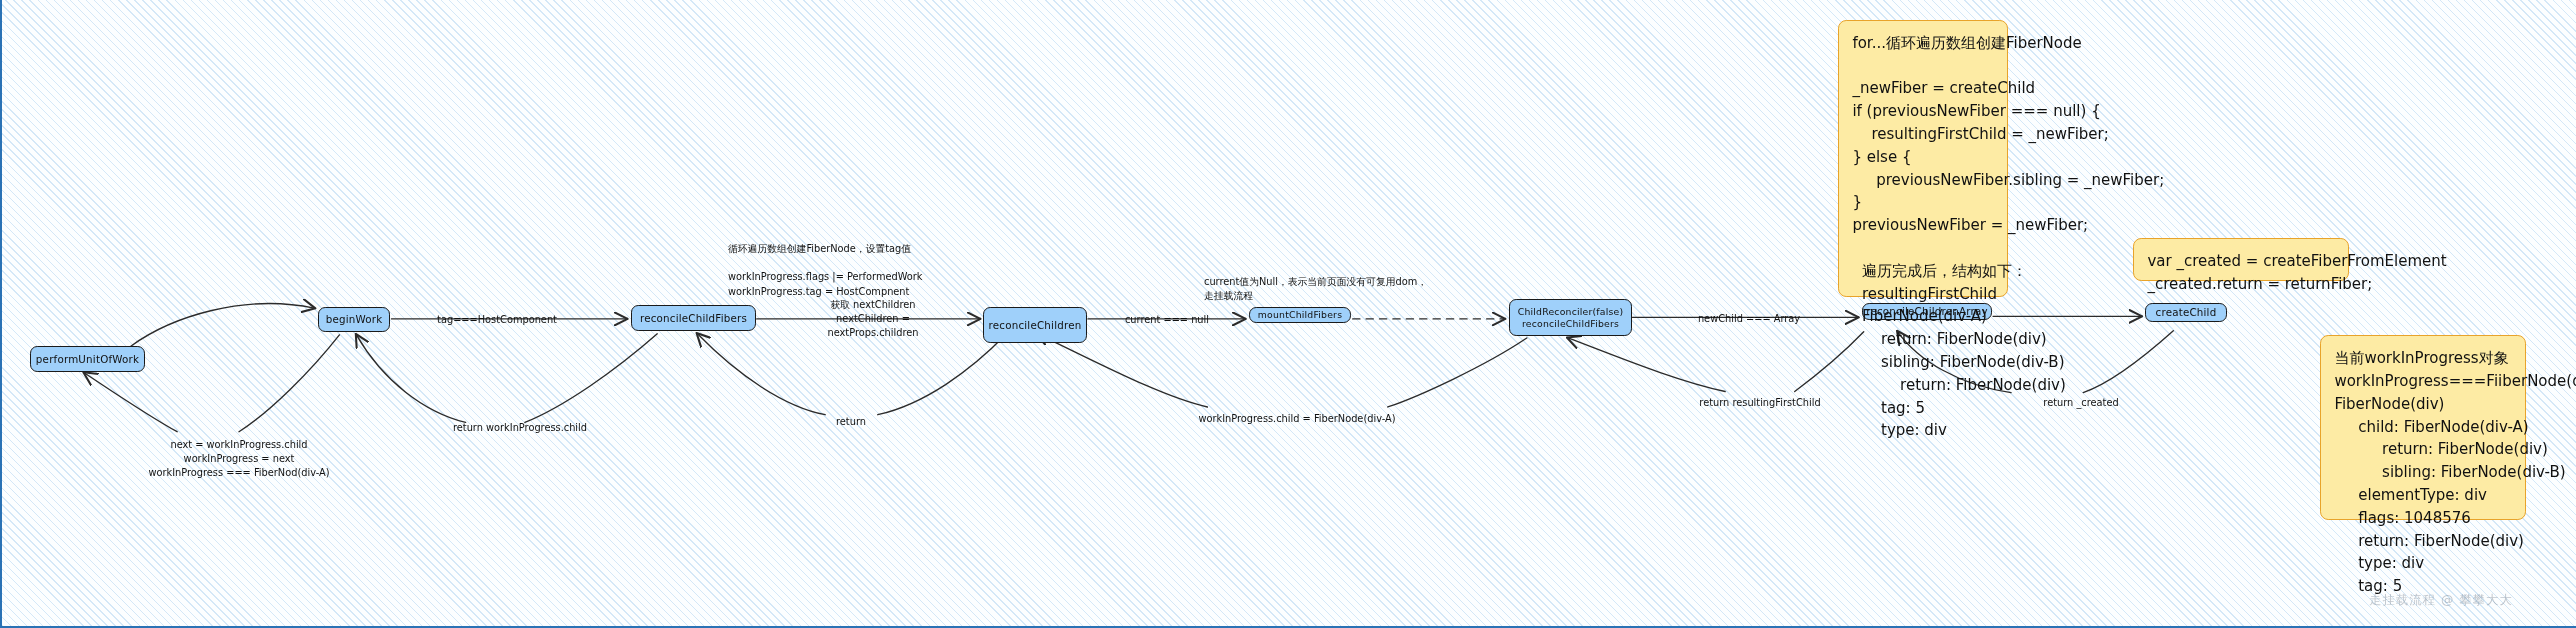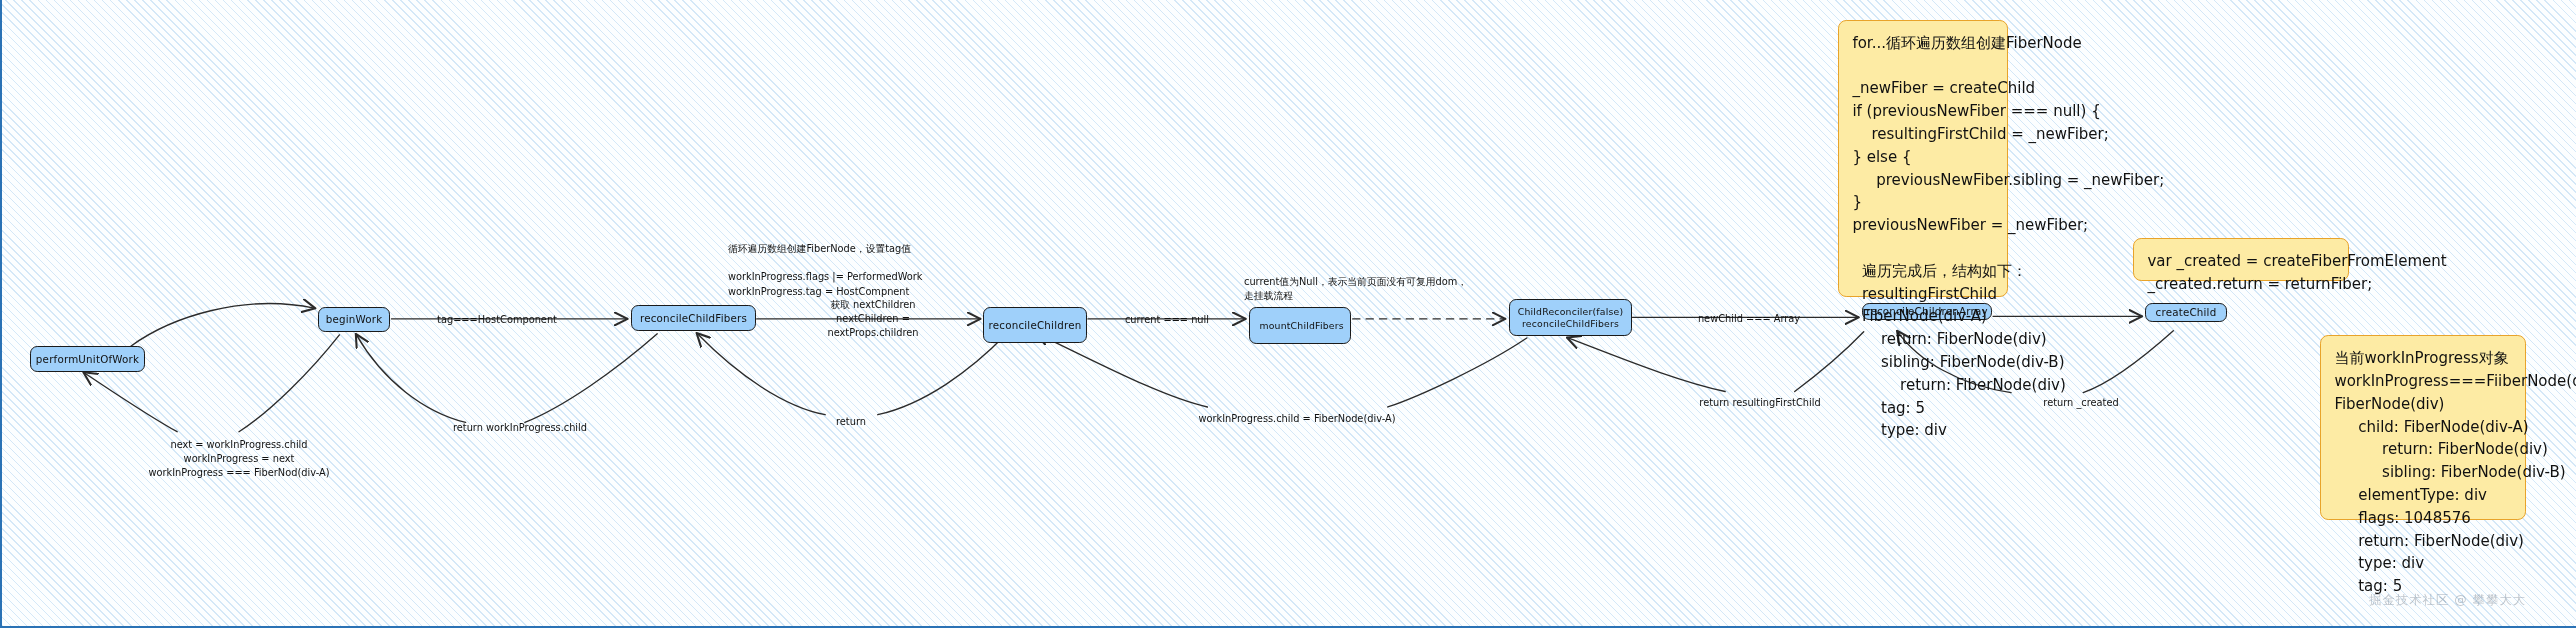--- a/index.html
+++ b/index.html
@@ -138,21 +138,21 @@
   </div>
 
   <div class="node" style="left:629px; top:305px; width:125px; height:26px;">
     <span>reconcileChildFibers</span>
   </div>
 
   <div class="node" style="left:981px; top:307px; width:104px; height:36px;">
     <span>reconcileChildren</span>
   </div>
 
-  <div class="node" style="left:1247px; top:307px; width:102px; height:37px; font-size:9.3px;align-items:flex-end;">
+  <div class="node" style="left:1247px; top:307px; width:102px; height:16px; font-size:9.3px;">
     <span>mountChildFibers</span>
   </div>
 
   <div class="node" style="left:1507px; top:299px; width:123px; height:37px; font-size:9.3px;">
     <span style="white-space:pre-line;">ChildReconciler(false)
 reconcileChildFibers</span>
   </div>
 
   <div class="node" style="left:1860px; top:303px; width:130px; height:17px;">
     <span>reconcileChildrenArray</span>
@@ -168,21 +168,21 @@
 
 workInProgress.flags |= PerformedWork
 workInProgress.tag = HostCompnent</div>
 
   <div class="elabel center" style="left:871px; top:298px;">获取 nextChildren
 nextChildren =
 nextProps.children</div>
 
   <div class="elabel center" style="left:1165px; top:313px;">current === null</div>
 
-  <div class="elabel left" style="left:1242px; top:275px;">current值为Null，表示当前页面没有可复用dom，
+  <div class="elabel left" style="left:1202px; top:275px;">current值为Null，表示当前页面没有可复用dom，
 走挂载流程</div>
 
   <div class="elabel center" style="left:1747px; top:312px;">newChild === Array</div>
 
   <div class="elabel center" style="left:237px; top:438px;">next = workInProgress.child
 workInProgress = next
 workInProgress === FiberNod(div-A)</div>
 
   <div class="elabel center" style="left:518px; top:421px;">return workInProgress.child</div>
 
@@ -221,16 +221,16 @@
 FiberNode(div)
      child: FiberNode(div-A)
           return: FiberNode(div)
           sibling: FiberNode(div-B)
      elementType: div
      flags: 1048576
      return: FiberNode(div)
      type: div
      tag: 5</div>
 
-  <div class="watermark" style="left:2367px; top:592px;">掘金技术社区 @ 攀攀大大</div>
+  <div class="watermark" style="left:2367px; top:592px;">走挂载流程 @ 攀攀大大</div>
 
 </div>
 
 
 </body></html>

